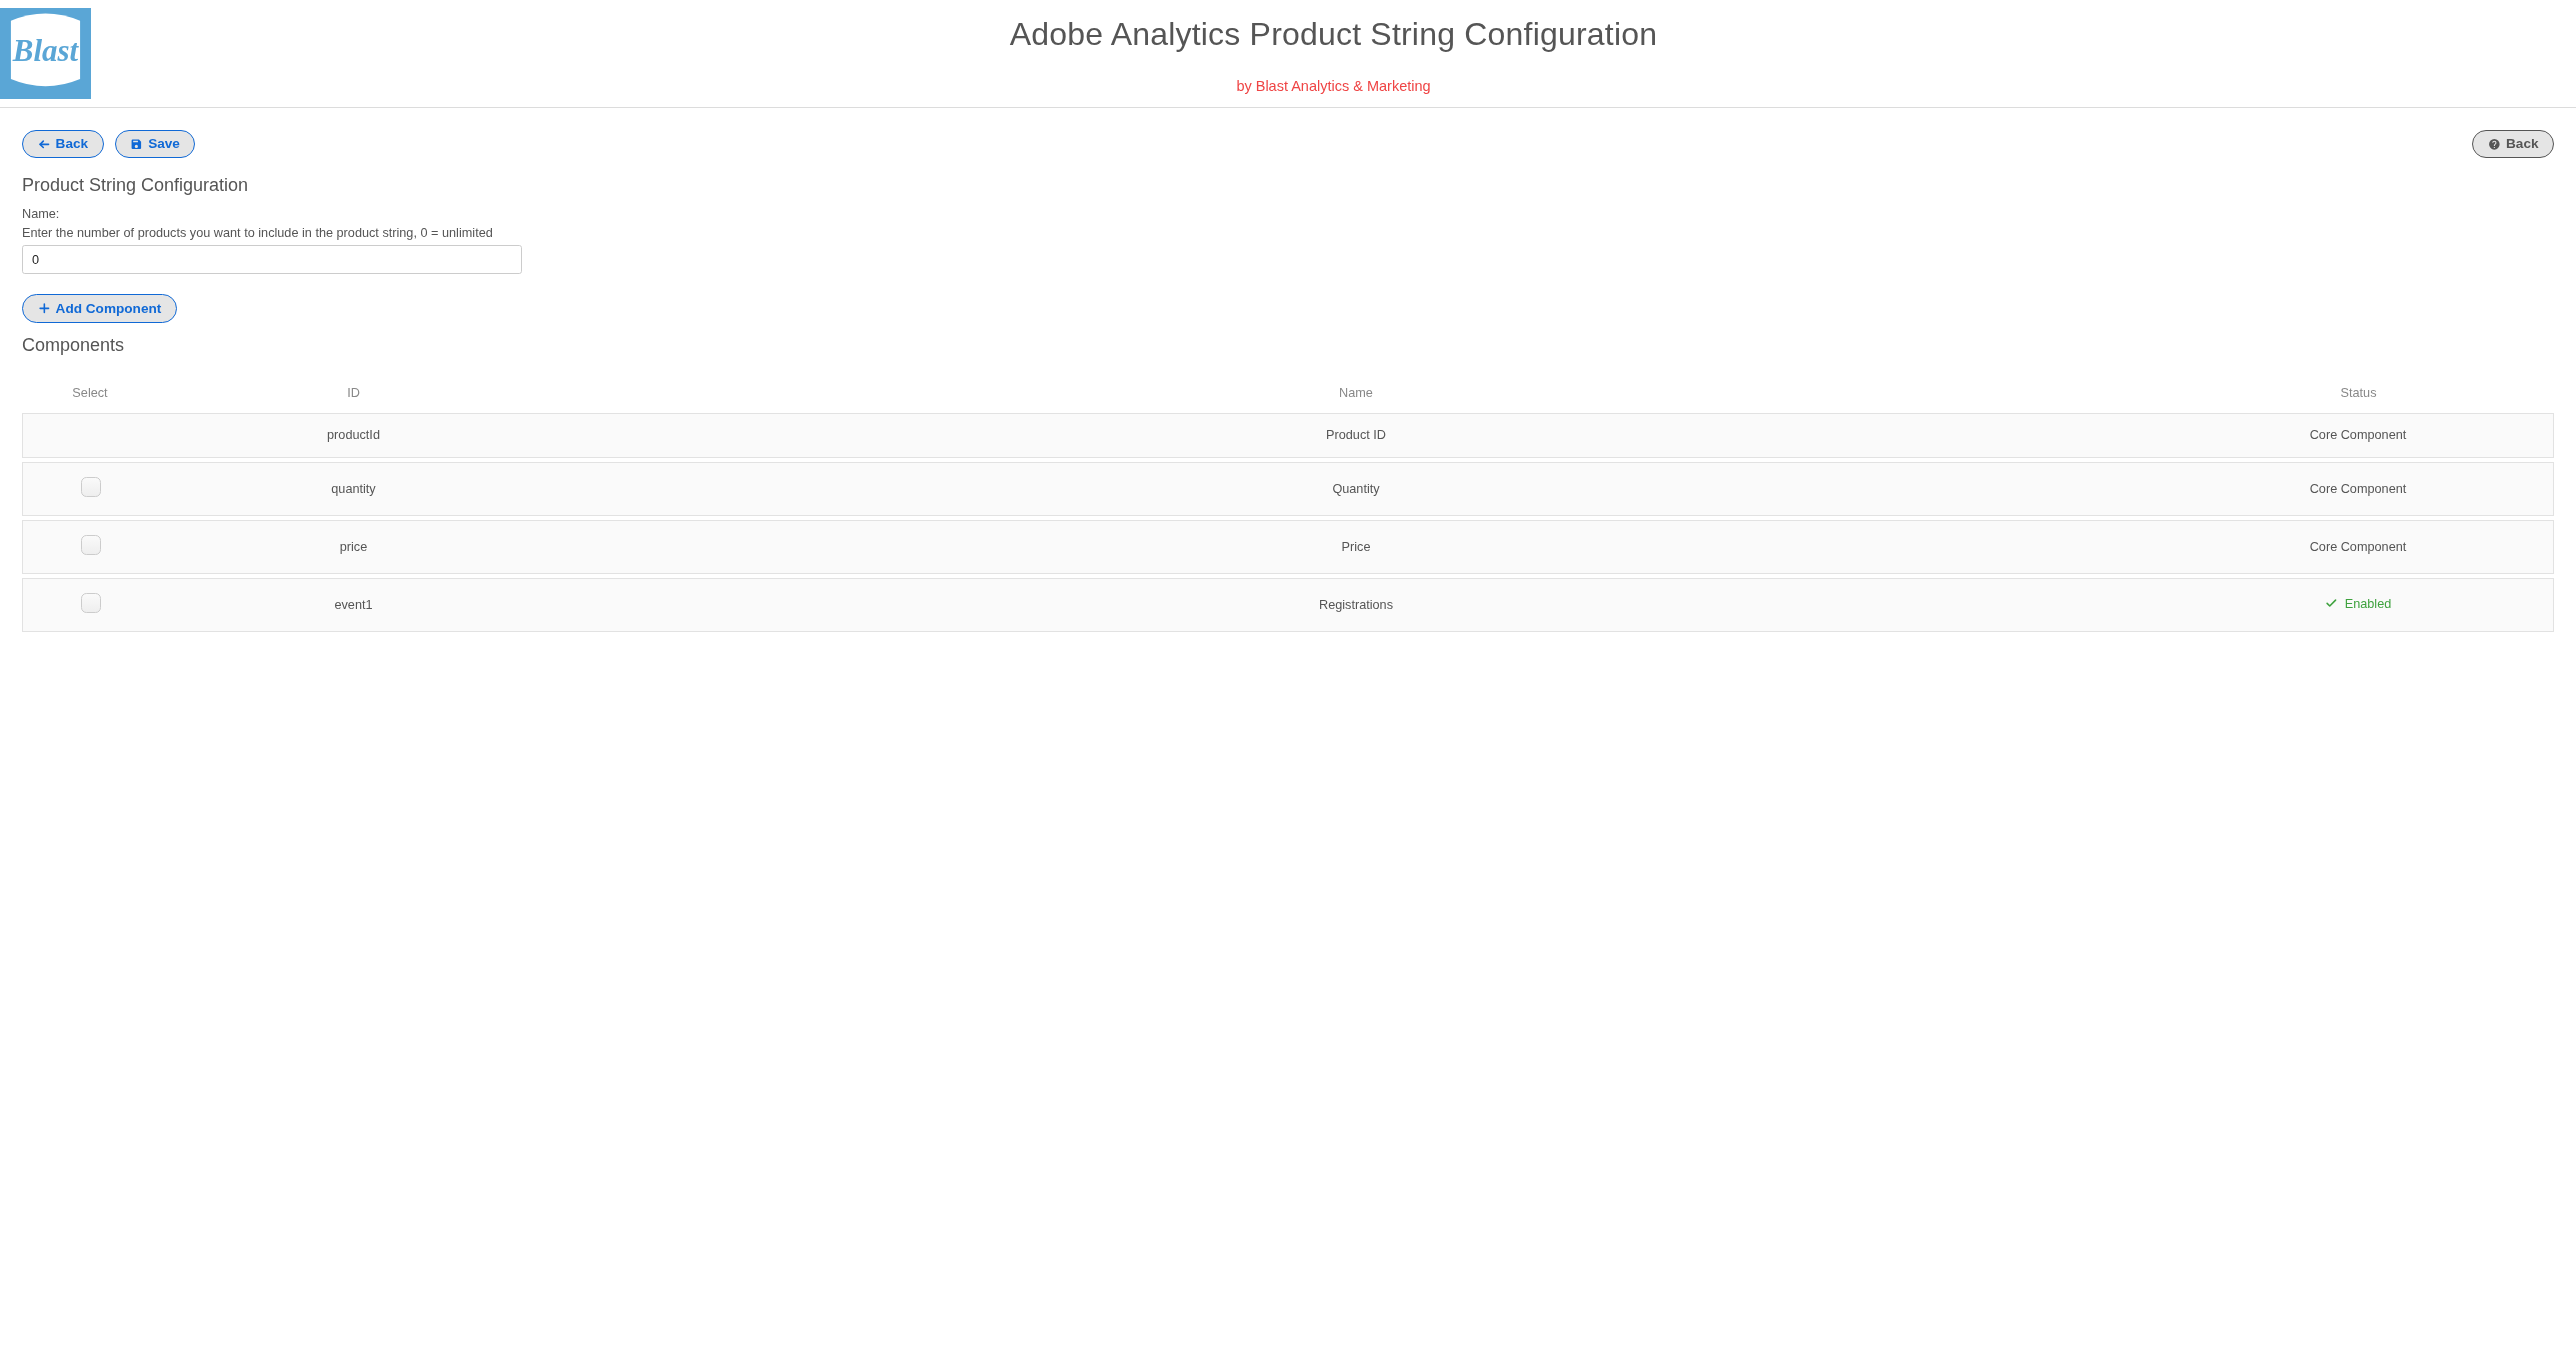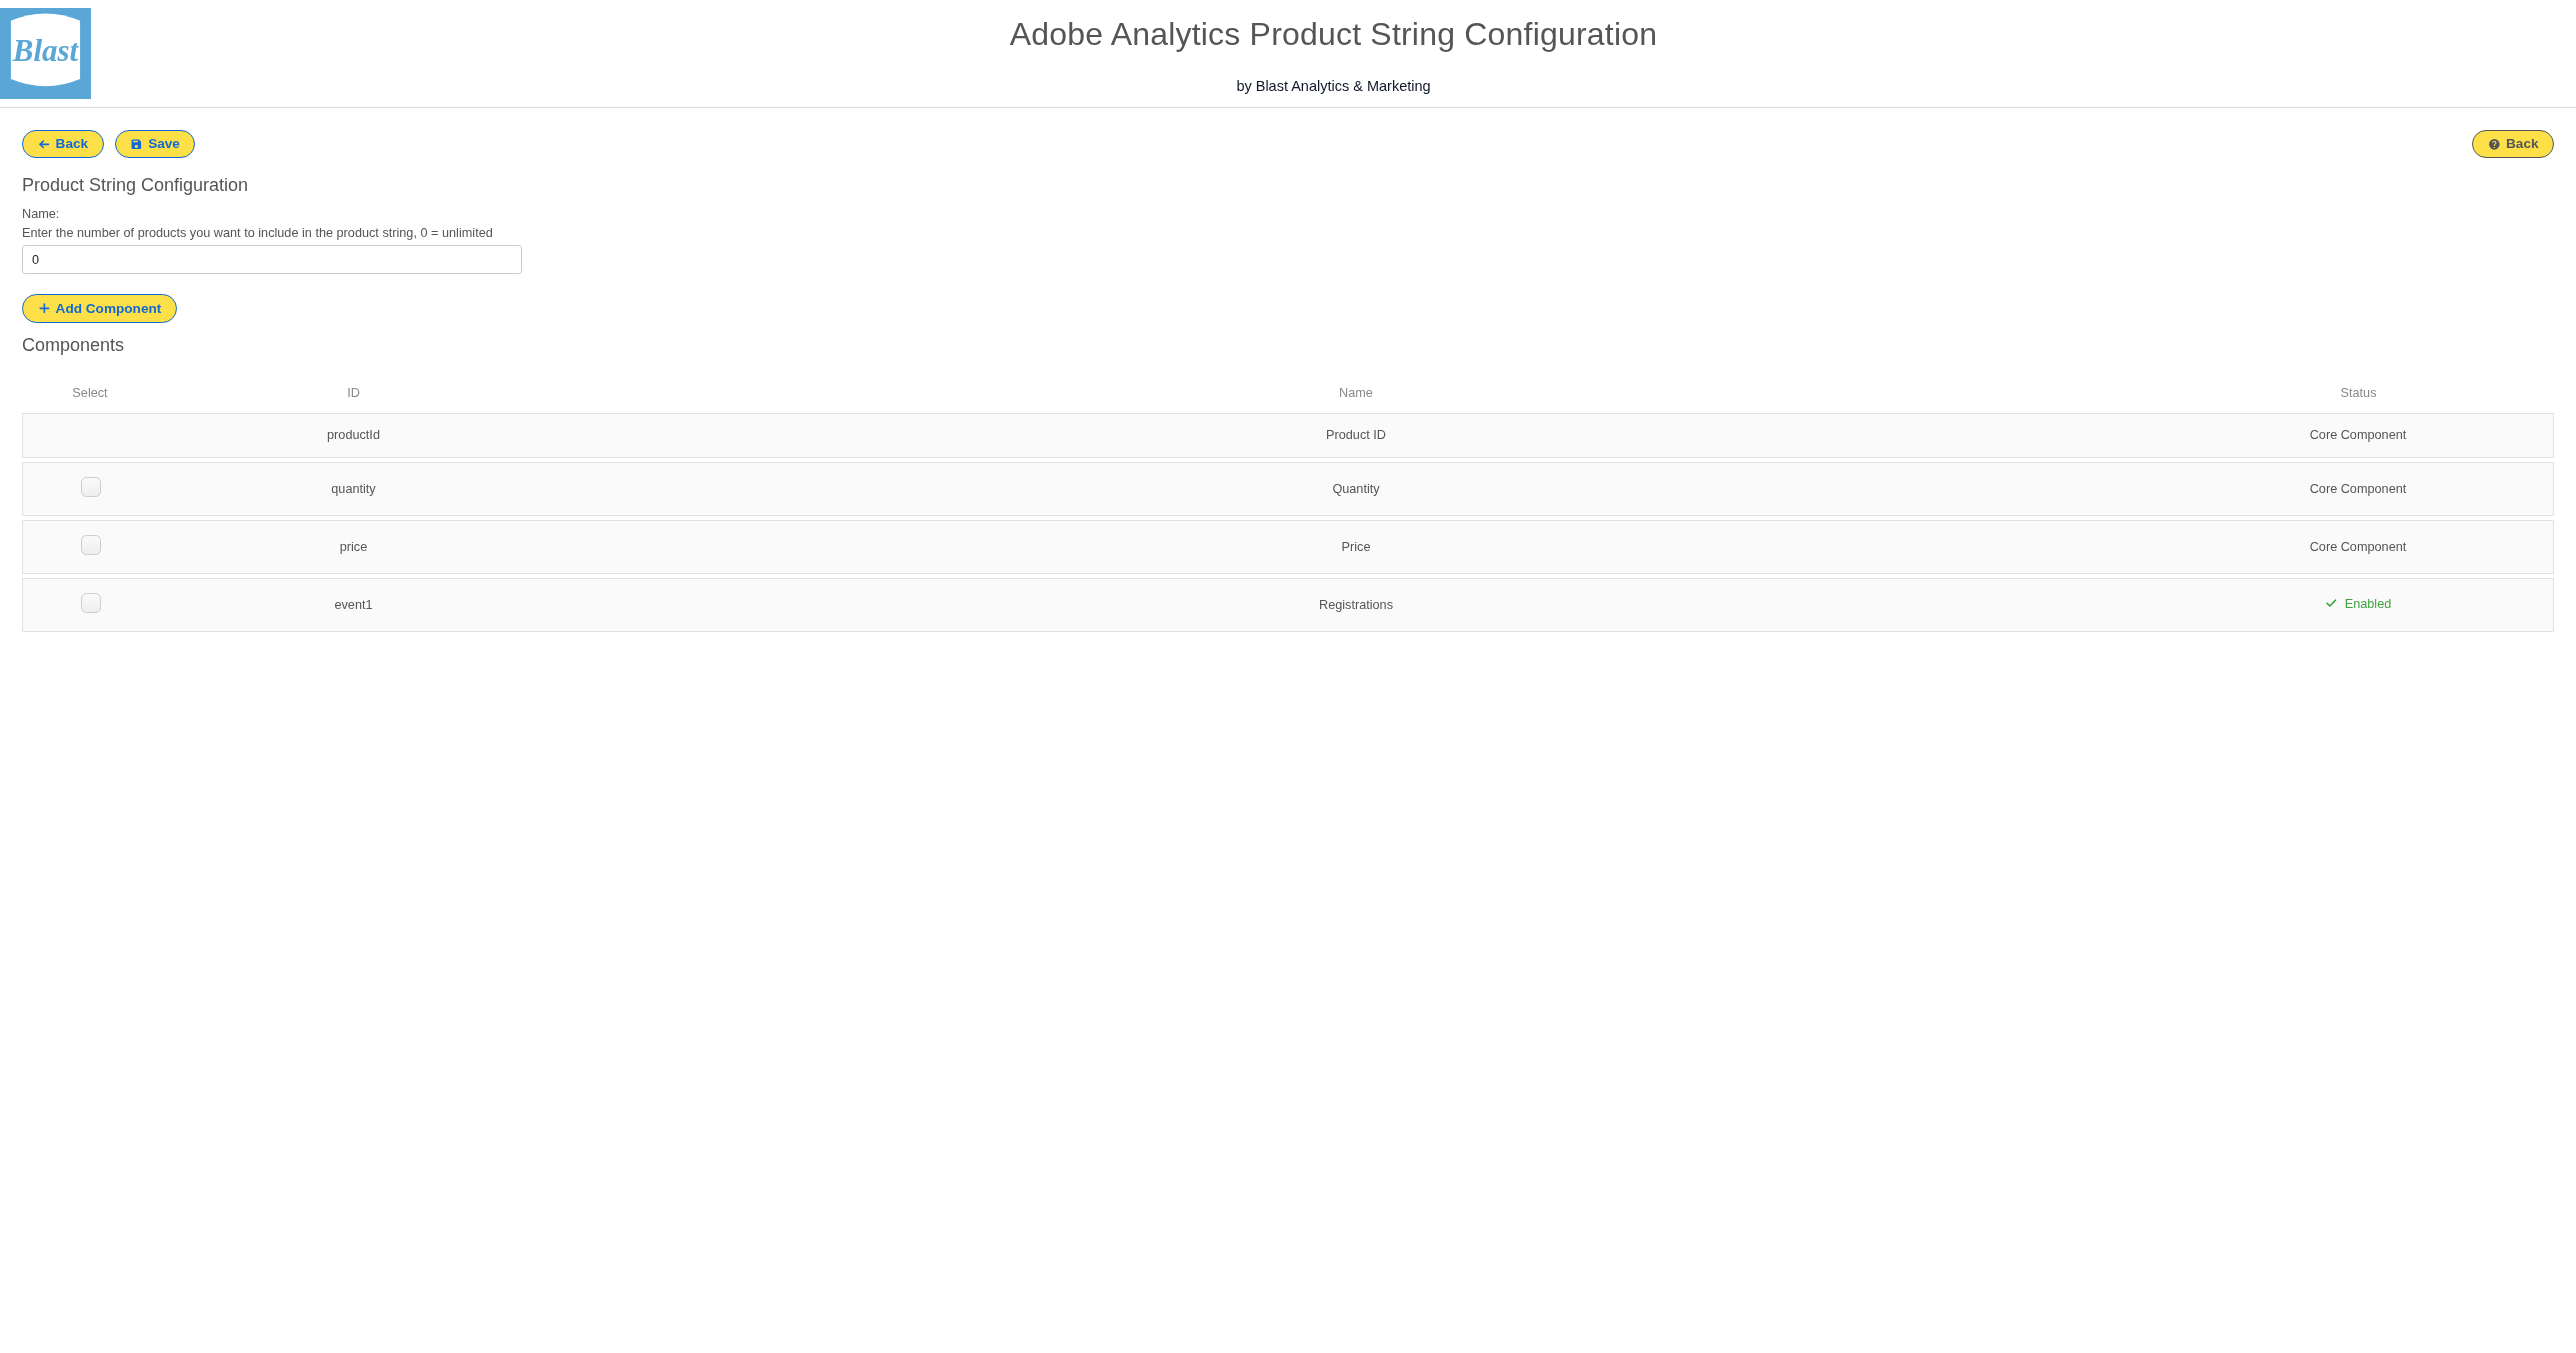--- a/index.html
+++ b/index.html
@@ -35,21 +35,21 @@
   }
   .header-title {
     font-size: 32px;
     color: #555;
     font-weight: 400;
     margin-bottom: 25px;
     letter-spacing: 0.2px;
   }
   .header-subtitle {
     font-size: 14.5px;
-    color: #0f172a;
+    color: #ef4444;
     font-weight: 400;
   }
 
   
   .content {
     padding: 22px;
   }
 
   .toolbar {
     display: flex;
@@ -61,21 +61,21 @@
 
   .pill-btn {
     display: inline-flex;
     align-items: center;
     gap: 5.4px;
     border: 1.8px solid;
     border-radius: 18px;
     padding: 6.4px 14.5px;
     font-size: 13.6px;
     font-weight: 600;
-    background: #fde047;
+    background: #e5e5e5;
     cursor: pointer;
     line-height: 1;
   }
   .pill-btn.blue { color: #1069d6; border-color: #1069d6; }
   .pill-btn.gray { color: #555; border-color: #555; }
 
   .section-heading {
     font-size: 18px;
     color: #555;
     font-weight: 400;

